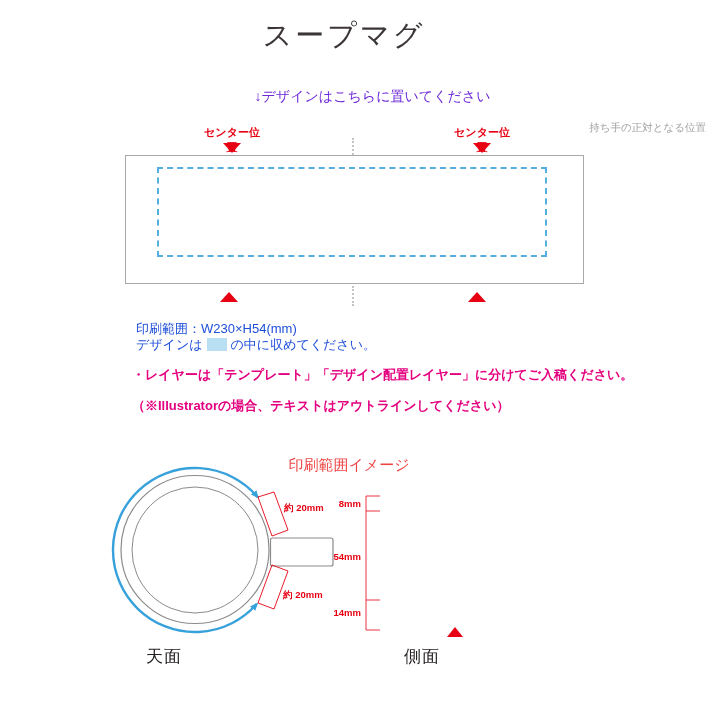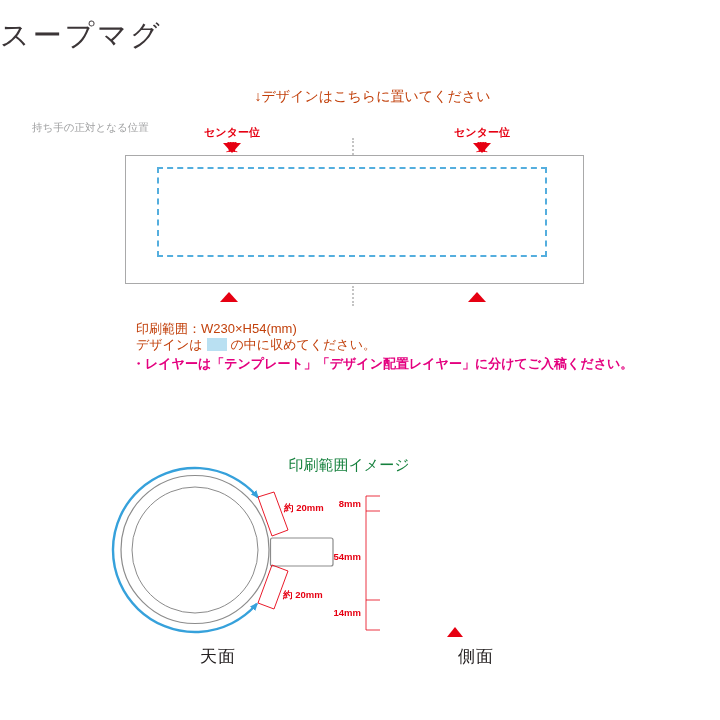--- a/index.html
+++ b/index.html
@@ -2,26 +2,26 @@
 <html><head>
 <meta charset="utf-8">
 <style>
   * { margin:0; padding:0; box-sizing:border-box; }
   html,body { background:#fff; }
   .page {
     position:relative; width:720px; height:720px; background:#ffffff;
     font-family:"Liberation Sans", sans-serif; overflow:hidden;
   }
   .title {
-    position:absolute; top:16px; left:0; width:688px; text-align:left;
+    position:absolute; top:16px; left:0; width:688px; text-align:center;
     font-size:29px; letter-spacing:3px; color:#3b3537; font-weight:500;
   }
   .subtitle {
     position:absolute; top:88px; left:0; width:706px; text-align:center;
-    font-size:14px; color:#c2410c;padding-left:39px;
+    font-size:14px; color:#6d28d9;padding-left:39px;
   }
   .center-pos {
     position:absolute; top:125px; width:66px; text-align:center;
     font-size:11px; font-weight:bold; color:#e60012;
     border-bottom:2px solid #c4b5fd; padding-bottom:1px;
   }
   .center-pos.left { left:199px; }
   .center-pos.right { left:449px; }
   .tri { width:0; height:0; position:absolute; }
   .tri-down {
@@ -30,56 +30,56 @@
   }
   .tri-down.left { left:223px; }
   .tri-down.right { left:473px; }
   .tri-up {
     border-left:9px solid transparent; border-right:9px solid transparent;
     border-bottom:10px solid #e60012; top:292px;
   }
   .tri-up.left { left:220px; }
   .tri-up.right { left:468px; }
   .handle-label {
-    position:absolute; top:121px; left:0; width:706px; text-align:left;
+    position:absolute; top:121px; left:0; width:706px; text-align:right;
     font-size:10.5px; color:#9e9fa0;padding-left:32px;
   }
   .dotline {
     position:absolute; left:352px; width:0; border-left:2px dotted #c4c4c4;
   }
   .dotline.top { top:138px; height:17px; }
   .dotline.bottom { top:286px; height:20px; }
   .outer-box {
     position:absolute; left:125px; top:155px; width:459px; height:129px;
     border:1px solid #a9a9aa; background:#fff;
   }
   .dashed-box {
     position:absolute; left:157px; top:167px; width:390px; height:90px;
     border:2px dashed #54aede;
   }
-  .spec-line { position:absolute; left:136px; font-size:13px; color:#c2410c; }
+  .spec-line { position:absolute; left:136px; font-size:13px; color:#1d4ed8; }
   .spec-line.l1 { top:320px; }
   .spec-line.l2 { top:336px; }
   .swatch {
     display:inline-block; width:20px; height:13px; background:#b9e0f2;
     vertical-align:-2px; margin:0 4px;
   }
   .note {
     position:absolute; left:132px; font-size:13px; font-weight:bold; color:#e4007f;
   }
-  .note.n0 { top:355px;text-align:center; }
+  .note.n0 { top:366px;text-align:center; }
   .note.n1 { top:376px; }
   .note.n2 { top:397px; }
   .diagram-title {
     position:absolute; top:456px; left:0; width:698px; text-align:center;
-    font-size:15px; color:#15803d;
+    font-size:15px; color:#ef4444;
   }
   .mug-svg { position:absolute; left:100px; top:460px; }
   .view-label {
-    position:absolute; top:645px; width:90px; text-align:right;
+    position:absolute; top:645px; width:90px; text-align:left;
     font-size:17px; letter-spacing:1px; color:#242021;
   }
   .view-label.tenmen { left:146px; }
   .view-label.sokumen { left:404px;font-family:Liberation Serif, serif; }
   .tri-up.side {
     border-left:8px solid transparent; border-right:8px solid transparent;
     border-bottom:10px solid #e60012; top:627px; left:447px;
   }
 </style>
 </head>
@@ -103,20 +103,21 @@
   <div class="dashed-box"></div>
 
   <div class="tri tri-up left"></div>
   <div class="tri tri-up right"></div>
 
   <div class="spec-line l1">印刷範囲：W230×H54(mm)</div>
   <div class="spec-line l2">
     <span>デザインは</span><span class="swatch"></span><span>の中に収めてください。</span>
   </div>
   <div class="note n0">・レイヤーは「テンプレート」「デザイン配置レイヤー」に分けてご入稿ください。</div>
+  <div class="note n2">（※Illustratorの場合、テキストはアウトラインしてください）</div>
 
   <div class="diagram-title">印刷範囲イメージ</div>
 
   <svg class="mug-svg" width="300" height="185" viewBox="100 460 300 185" xmlns="http://www.w3.org/2000/svg">
     <defs>
       <marker id="arrowBlue" markerWidth="9" markerHeight="8" refX="6.5" refY="3.5" orient="auto-start-reverse" markerUnits="userSpaceOnUse">
         <path d="M0,0 L8,3.5 L0,7 Z" fill="#36a1db"></path>
       </marker>
     </defs>
     <path d="M 257.8 497.3 A 82 82 0 1 0 256.9 603.8" fill="none" stroke="#36a1db" stroke-width="2.4" marker-start="url(#arrowBlue)" marker-end="url(#arrowBlue)"></path>

